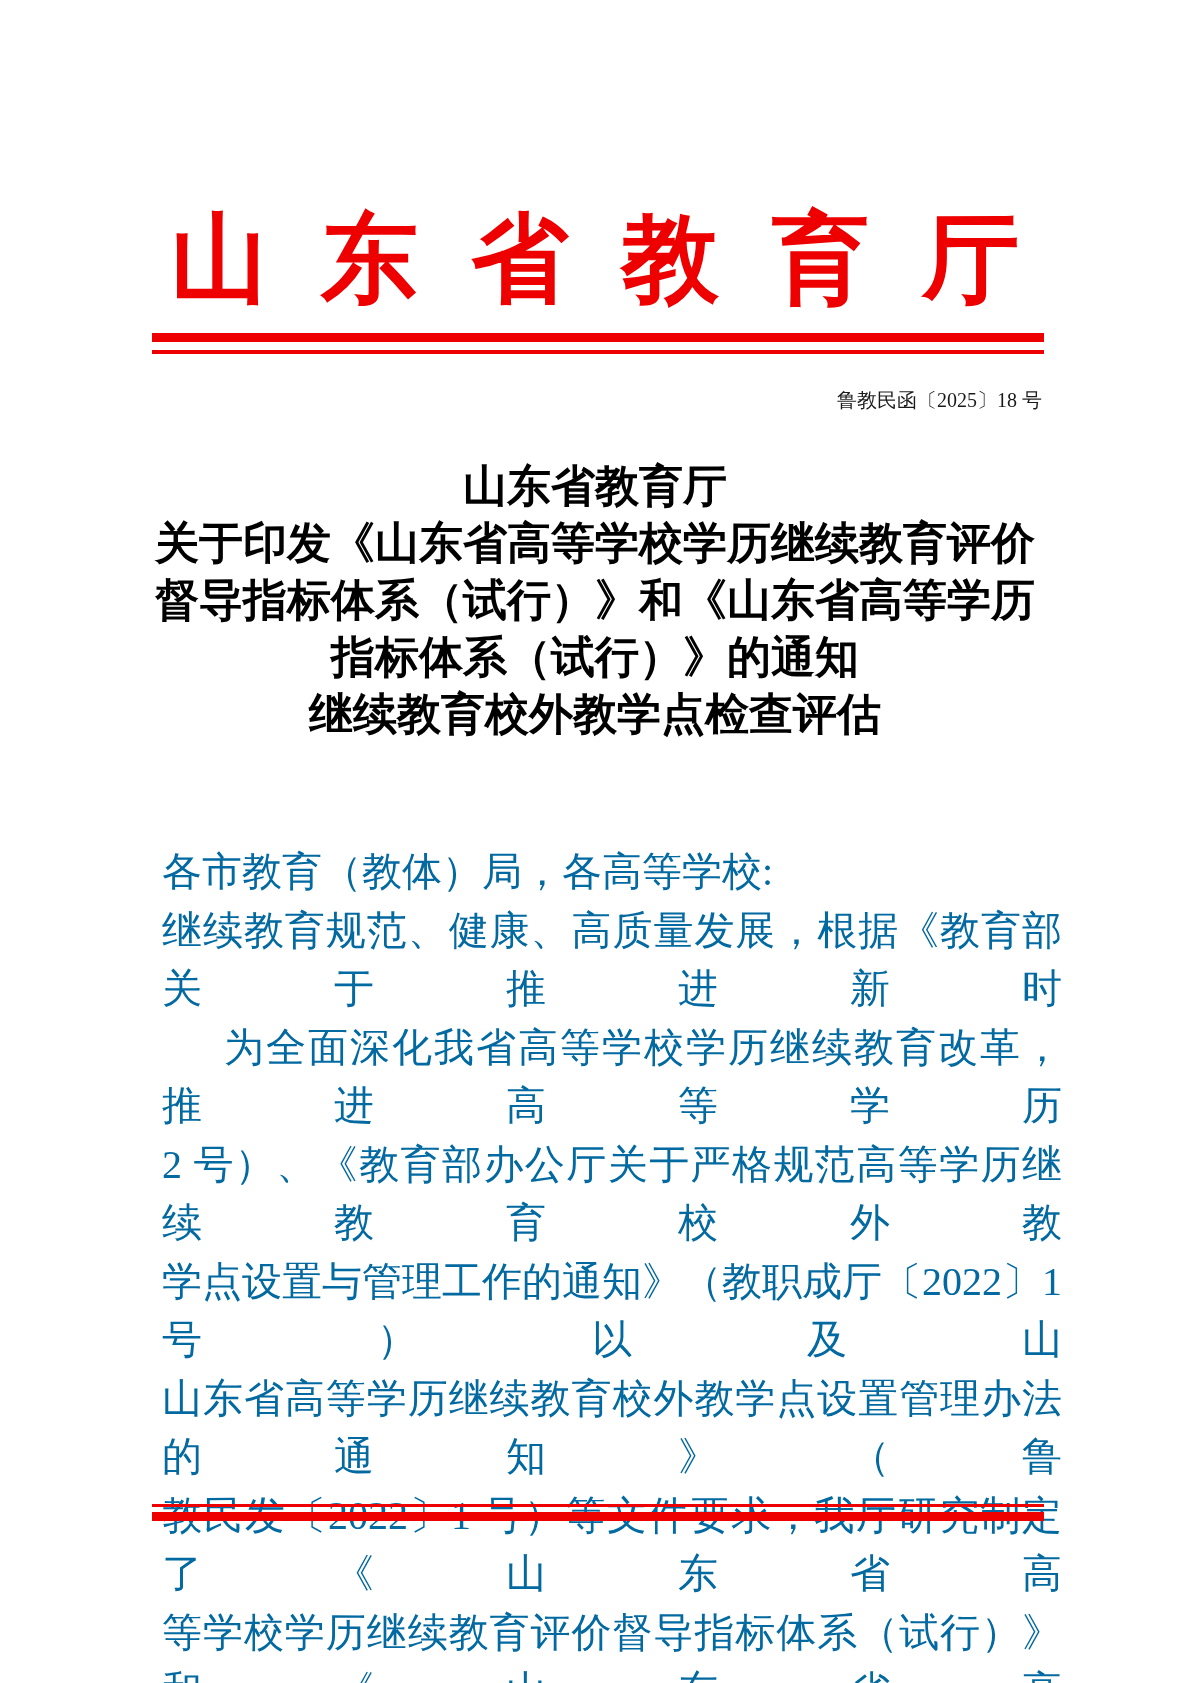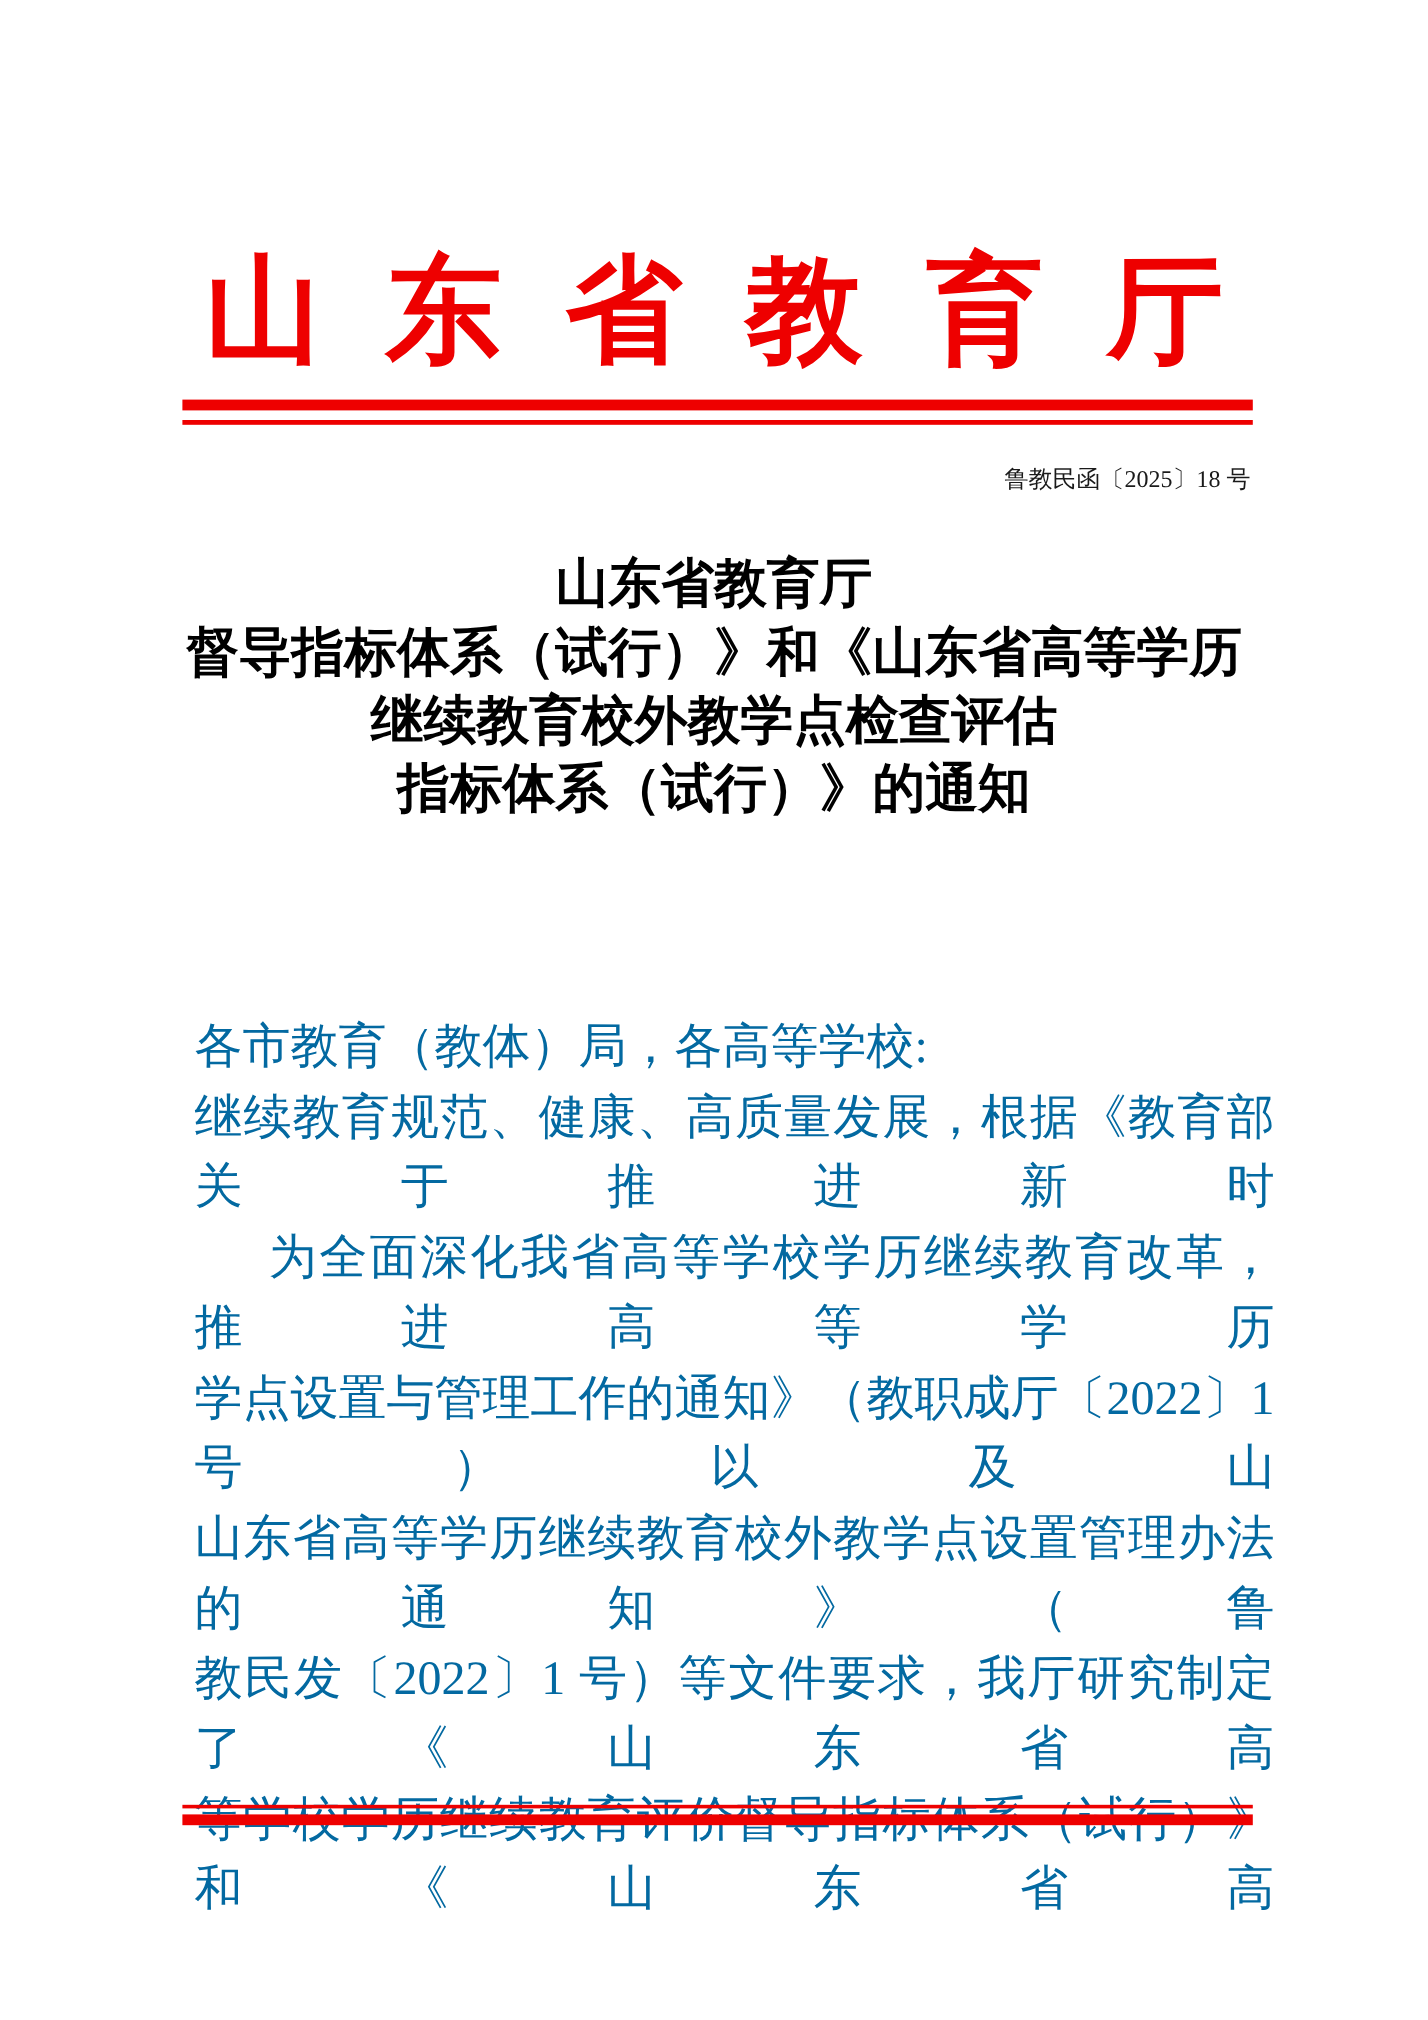--- a/index.html
+++ b/index.html
@@ -97,29 +97,31 @@
 
   <h1 class="masthead">山东省教育厅</h1>
 
   <div class="rule rule-header-thick"></div>
   <div class="rule rule-header-thin"></div>
 
   <div class="doc-number">鲁教民函〔2025〕18 号</div>
 
   <div class="title-block">
     <div class="title-line">山东省教育厅</div>
+    <div class="title-line">关于印发《山东省高等学校学历继续教育评价</div>
     <div class="title-line">督导指标体系（试行）》和《山东省高等学历</div>
+    <div class="title-line">指标体系（试行）》的通知</div>
     <div class="title-line">继续教育校外教学点检查评估</div>
-    <div class="title-line">指标体系（试行）》的通知</div>
   </div>
 
   <div class="body-block">
     <div class="salutation">各市教育（教体）局，各高等学校:</div>
     <div class="body-line">继续教育规范、健康、高质量发展，根据《教育部关于推进新时</div>
     <div class="body-line indent">为全面深化我省高等学校学历继续教育改革，推进高等学历</div>
+    <div class="body-line">2 号）、《教育部办公厅关于严格规范高等学历继续教育校外教</div>
     <div class="body-line">学点设置与管理工作的通知》（教职成厅〔2022〕1 号）以及山</div>
     <div class="body-line">山东省高等学历继续教育校外教学点设置管理办法的通知》（鲁</div>
     <div class="body-line">教民发〔2022〕1 号）等文件要求，我厅研究制定了《山东省高</div>
     <div class="body-line">等学校学历继续教育评价督导指标体系（试行）》和《山东省高</div>
   </div>
 
   <div class="rule rule-footer-thin"></div>
   <div class="rule rule-footer-thick"></div>
 
 </div>

